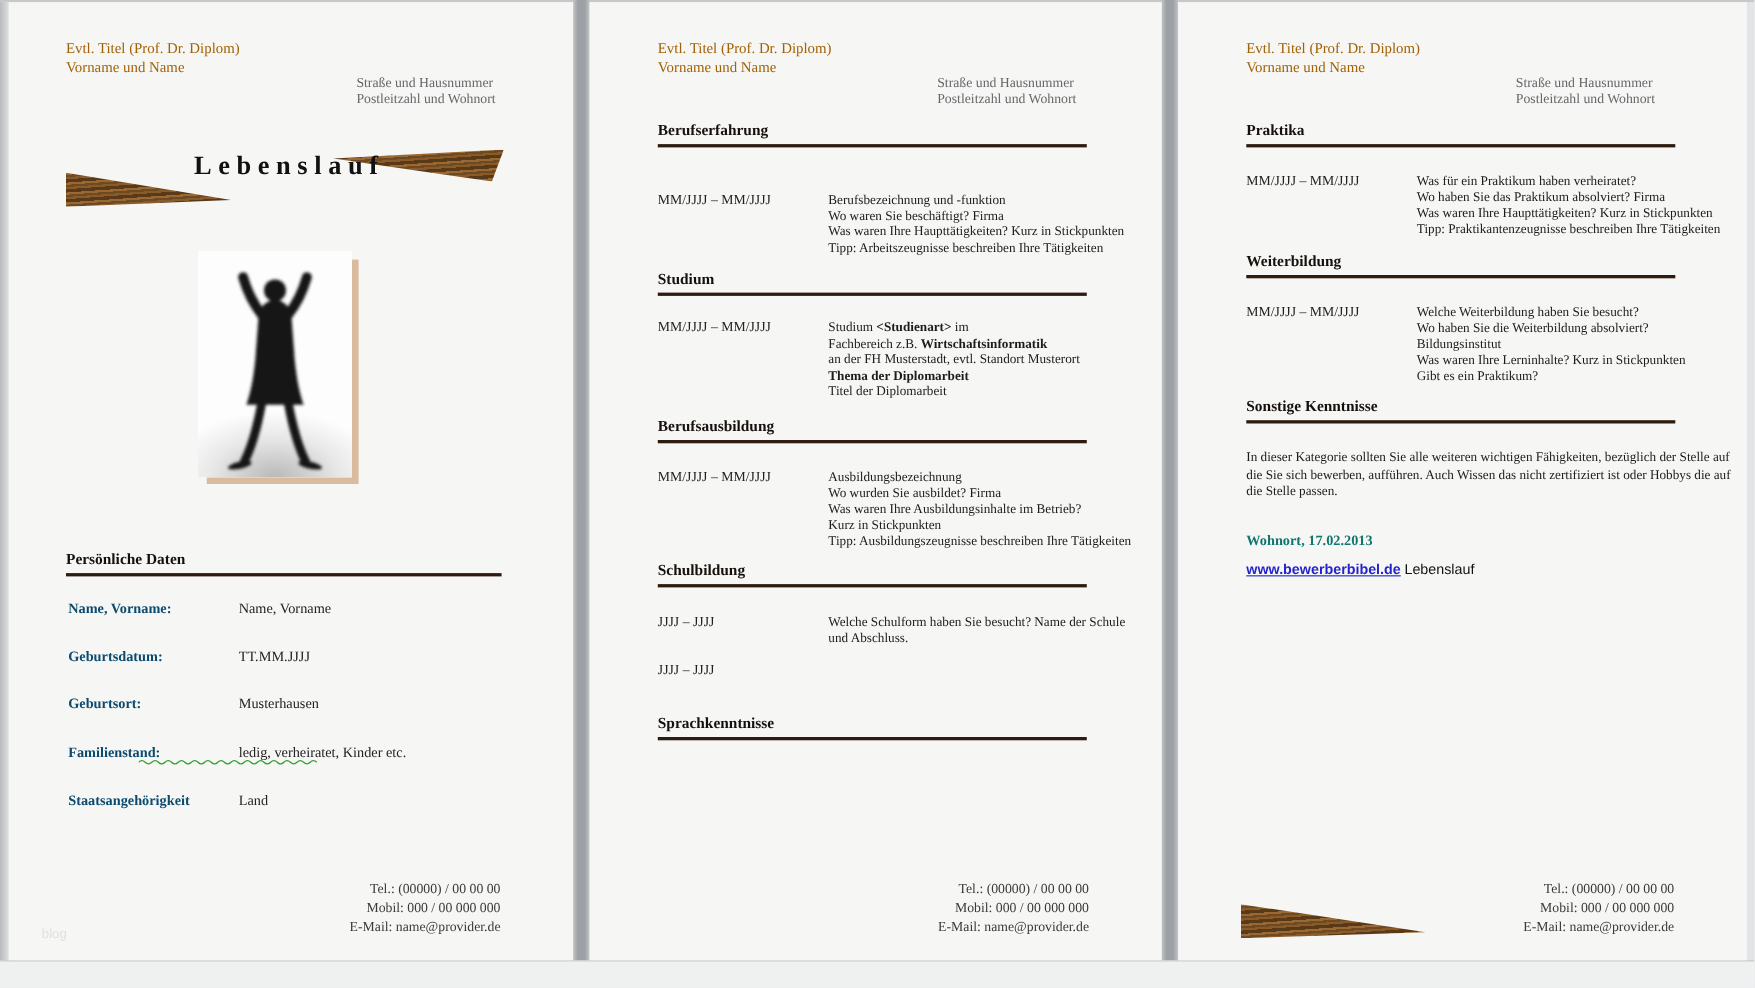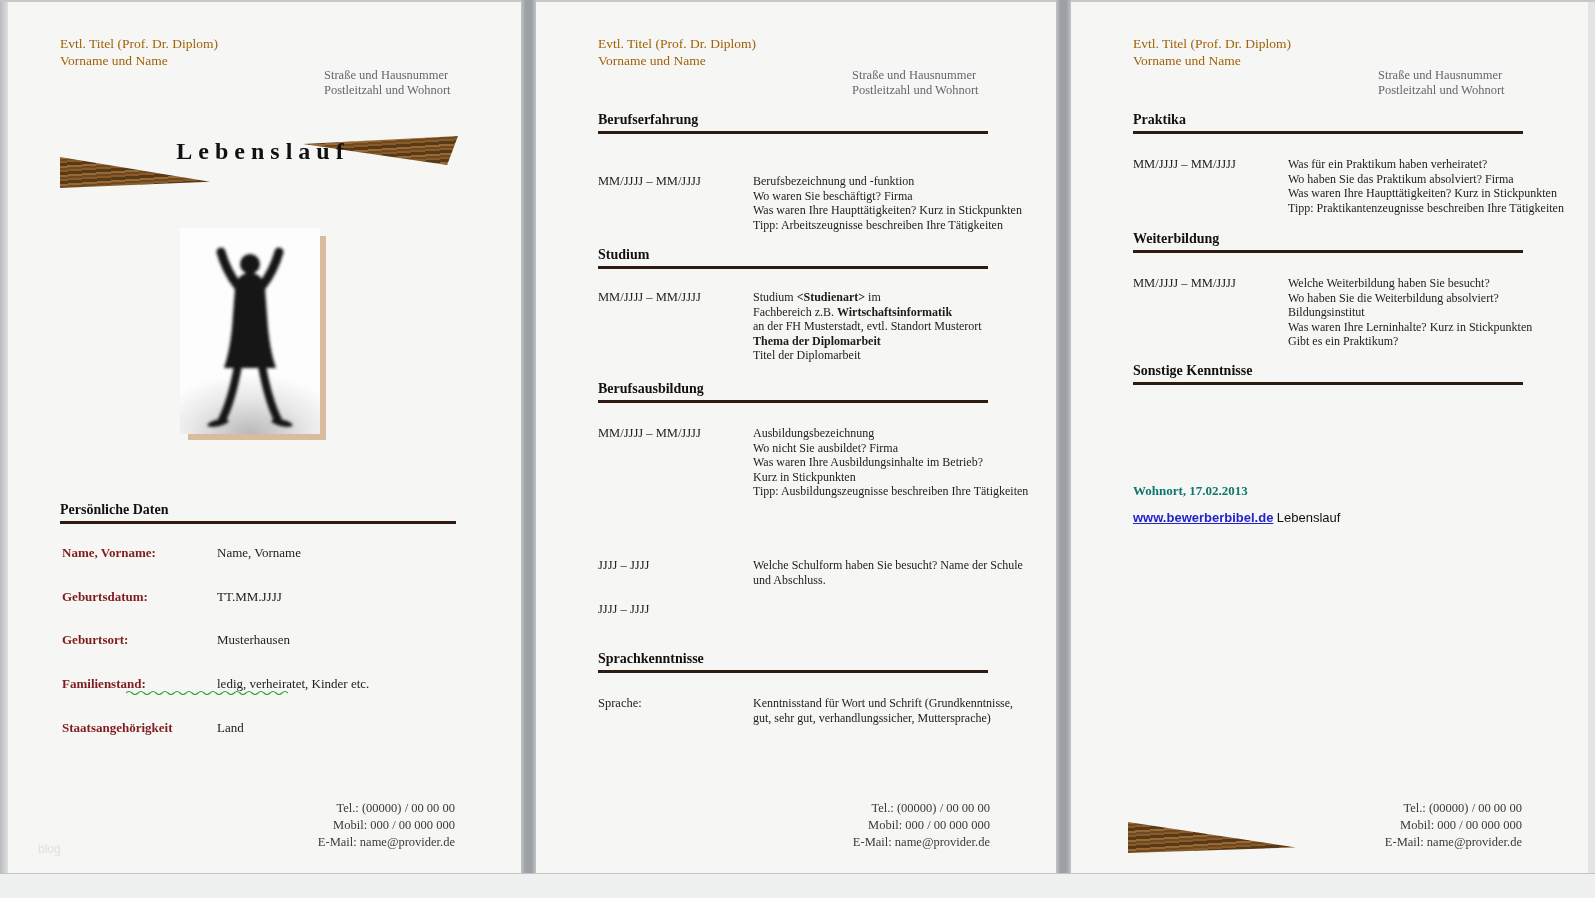--- a/index.html
+++ b/index.html
@@ -46,21 +46,21 @@
   .sec-head { position:absolute; left:52px; width:396px; font-size:14px; font-weight:bold;
     padding-bottom:3px; border-bottom:3px solid #2e1c10; color:#15100c; }
   .page2 .sec-head, .page3 .sec-head { left:62px; width:390px; }
 
   .entry { position:absolute; left:62px; display:flex; }
   .entry .dcol { width:155px; flex:0 0 155px; font-size:12.5px; color:#222; }
   .entry .tcol { font-size:12px; line-height:14.5px; white-space:nowrap; color:#1c1c1c; }
   .b { font-weight:bold; }
 
   .pd-row { position:absolute; left:54px; display:flex; font-size:13px; }
-  .pd-row .lbl { width:155px; flex:0 0 155px; font-weight:bold; color:#7f1d1d; }
+  .pd-row .lbl { width:155px; flex:0 0 155px; font-weight:bold; color:#0c4a6e; }
   .pd-row .val { color:#222; }
 
   .squiggle { position:absolute; left:118px; top:688px; }
 
   .para { position:absolute; left:62px; font-size:12px; line-height:15.5px; white-space:nowrap; color:#1c1c1c; }
   .sig { position:absolute; left:62px; font-size:13px; font-weight:bold; color:#0f766e; }
   .linkline { position:absolute; left:62px; font-size:13.5px; }
   .linkline a { color:#2323cc; text-decoration:underline; font-family:"Liberation Sans","DejaVu Sans",sans-serif; font-weight:bold; font-size:13px; }
   .linkline .suffix { color:#111; font-family:"Liberation Sans","DejaVu Sans",sans-serif; font-size:13px; }
 
@@ -187,46 +187,40 @@
       <div class="b">Thema der Diplomarbeit</div>
       <div>Titel der Diplomarbeit</div>
     </div>
   </div>
 
   <div class="sec-head" style="top:379px;">Berufsausbildung</div>
   <div class="entry" style="top:424px;">
     <div class="dcol">MM/JJJJ – MM/JJJJ</div>
     <div class="tcol">
       <div>Ausbildungsbezeichnung</div>
-      <div>Wo nicht Sie ausbildet? Firma</div>
+      <div>Wo wurden Sie ausbildet? Firma</div>
       <div>Was waren Ihre Ausbildungsinhalte im Betrieb?</div>
       <div>Kurz in Stickpunkten</div>
       <div>Tipp: Ausbildungszeugnisse beschreiben Ihre Tätigkeiten</div>
     </div>
   </div>
 
+  <div class="sec-head" style="top:510px;">Schulbildung</div>
   <div class="entry" style="top:556px;">
     <div class="dcol">JJJJ – JJJJ</div>
     <div class="tcol">
       <div>Welche Schulform haben Sie besucht? Name der Schule</div>
       <div>und Abschluss.</div>
     </div>
   </div>
   <div class="entry" style="top:600px;">
     <div class="dcol">JJJJ – JJJJ</div>
   </div>
 
   <div class="sec-head" style="top:649px;">Sprachkenntnisse</div>
-  <div class="entry" style="top:694px;">
-    <div class="dcol">Sprache:</div>
-    <div class="tcol">
-      <div>Kenntnisstand für Wort und Schrift (Grundkenntnisse,</div>
-      <div>gut, sehr gut, verhandlungssicher, Muttersprache)</div>
-    </div>
-  </div>
 
   <div class="footer">
     <div>Tel.: (00000) / 00 00 00</div>
     <div>Mobil: 000 / 00 000 000</div>
     <div>E-Mail: name@provider.de</div>
   </div>
 </div>
 
 <div class="page page3">
   <div class="hdr-name">
@@ -255,20 +249,25 @@
     <div class="tcol">
       <div>Welche Weiterbildung haben Sie besucht?</div>
       <div>Wo haben Sie die Weiterbildung absolviert?</div>
       <div>Bildungsinstitut</div>
       <div>Was waren Ihre Lerninhalte? Kurz in Stickpunkten</div>
       <div>Gibt es ein Praktikum?</div>
     </div>
   </div>
 
   <div class="sec-head" style="top:361px;">Sonstige Kenntnisse</div>
+  <div class="para" style="top:406px;">
+    <div>In dieser Kategorie sollten Sie alle weiteren wichtigen Fähigkeiten, bezüglich der Stelle auf</div>
+    <div>die Sie sich bewerben, aufführen.  Auch Wissen das nicht zertifiziert ist oder Hobbys die auf</div>
+    <div>die Stelle passen.</div>
+  </div>
 
   <div class="sig" style="top:481px;">Wohnort, 17.02.2013</div>
   <div class="linkline" style="top:508px;">
     <a href="#">www.bewerberbibel.de</a>
     <span class="suffix">Lebenslauf</span>
   </div>
 
   <div class="wood wood-b"></div>
 
   <div class="footer">

